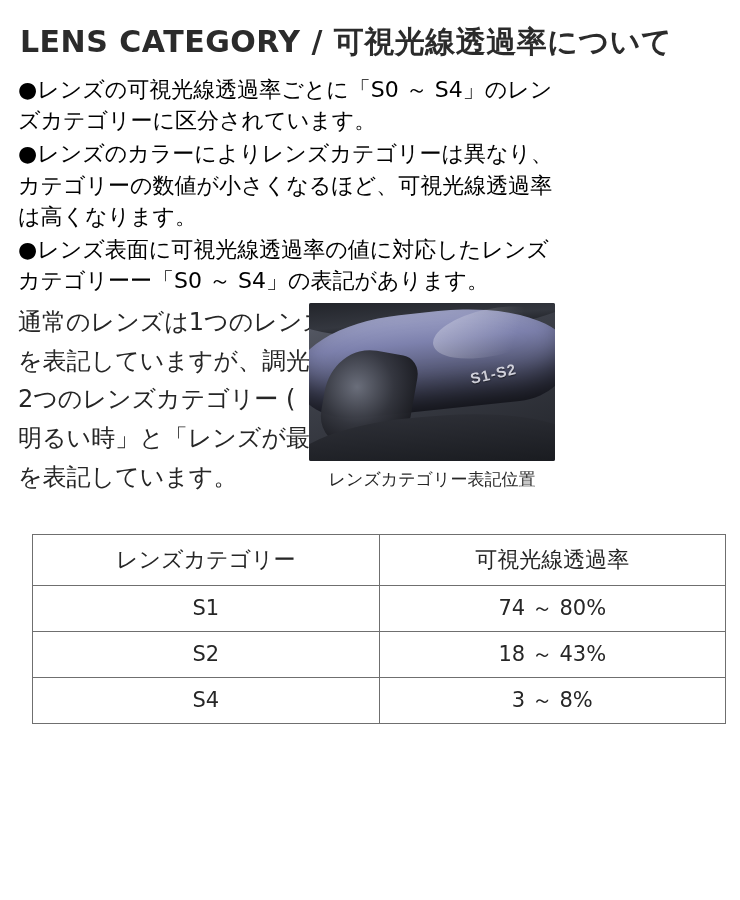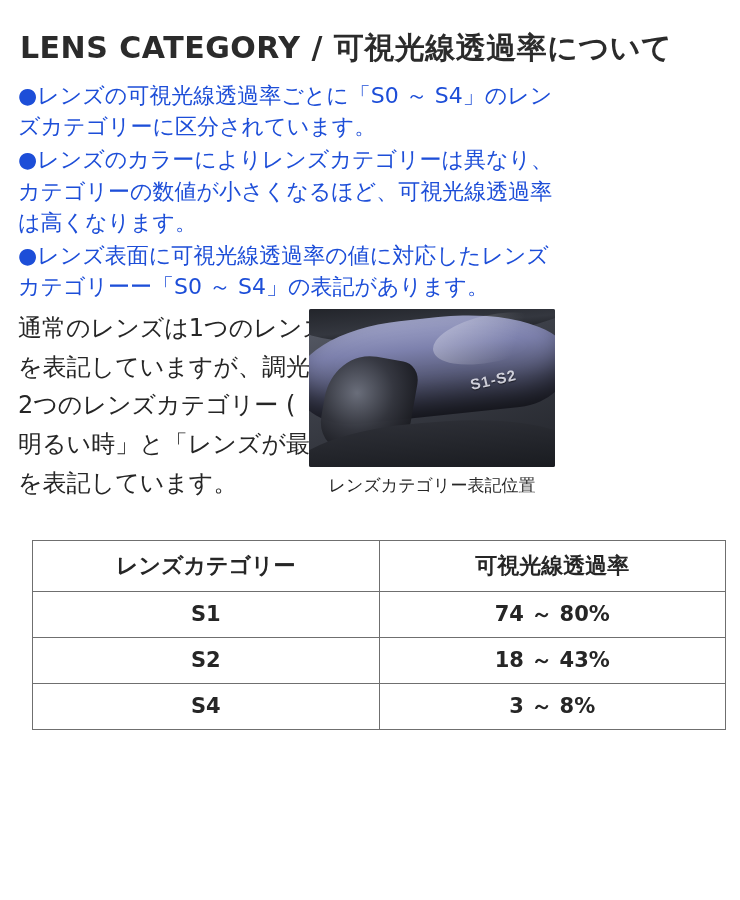--- a/index.html
+++ b/index.html
@@ -12,39 +12,39 @@
     background: #ffffff;
     font-family: "DejaVu Sans", "Liberation Sans", sans-serif;
     color: #222222;
     overflow: hidden;
   }
   .page {
     position: relative;
     width: 585px;
     height: 900px;
     box-sizing: border-box;
-    padding: 30px 16px 0 18px;
+    padding: 24px 16px 0 18px;
   }
   .title {
     font-size: 30px;
     font-weight: 700;
     letter-spacing: 0.5px;
     color: #2b2b2b;
     line-height: 1.2;
     margin: 0 0 14px 2px;
     white-space: nowrap;
   }
   .bullets {
     margin: 0;
     padding: 0;
   }
   .bullet-line {
     font-size: 22px;
     line-height: 1.42;
-    color: #1d4ed8;
+    color: #000000;
     margin: 0 0 2px 0;
   }
   .mid-section {
     position: relative;
     margin-top: 6px;
     min-height: 215px;
   }
   .mid-text {
     width: 450px;
     font-size: 24px;
@@ -137,21 +137,21 @@
   }
   table.lens-table {
     margin: 16px 0 0 14px;
     border-collapse: collapse;
     width: 694px;
     table-layout: fixed;
   }
   table.lens-table td, table.lens-table th {
     border: 1px solid #6f6f6f;
     text-align: center;
-    font-weight: 700;
+    font-weight: 400;
     color: #262626;
   }
   table.lens-table th {
     font-size: 22px;
     height: 48px;
   }
   table.lens-table td {
     font-size: 21px;
     height: 43px;
   }

